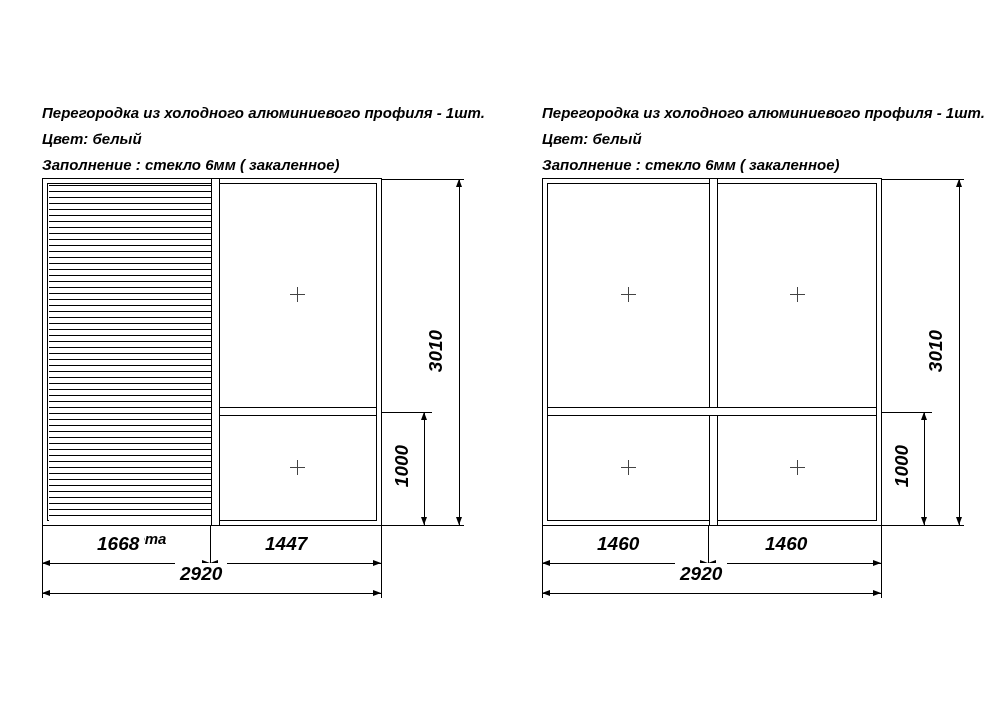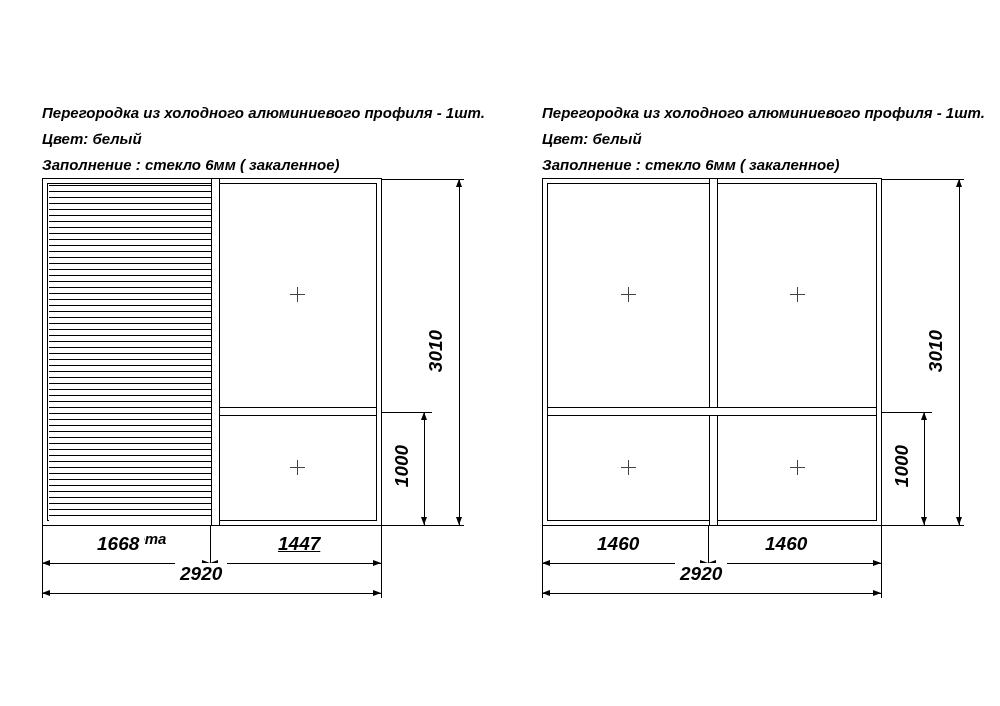--- a/index.html
+++ b/index.html
@@ -220,21 +220,21 @@
     <div class="ext-line" style="left:381px; top:526px; height:72px;"></div>
 
     <div class="dim-h-line" style="left:42px; top:563px; width:168px;"></div>
     <div class="arrow arrow-l" style="left:42px; top:560px;"></div>
     <div class="arrow arrow-r" style="left:202px; top:560px;"></div>
     <div class="dim-text" style="left:92px; top:533px;">1668</div>
 
     <div class="dim-h-line" style="left:210px; top:563px; width:171px;"></div>
     <div class="arrow arrow-l" style="left:210px; top:560px;"></div>
     <div class="arrow arrow-r" style="left:373px; top:560px;"></div>
-    <div class="dim-text" style="left:273px; top:533px;text-decoration:underline;">1447</div>
+    <div class="dim-text" style="left:260px; top:533px;">1447</div>
 
     <div class="ext-line" style="left:42px; top:563px; height:35px;"></div>
     <div class="dim-h-line" style="left:42px; top:593px; width:339px;"></div>
     <div class="arrow arrow-l" style="left:42px; top:590px;"></div>
     <div class="arrow arrow-r" style="left:373px; top:590px;"></div>
     <div class="dim-text" style="left:175px; top:563px;">2920</div>
   </div>
 
   <div class="panel panel-right">
 

